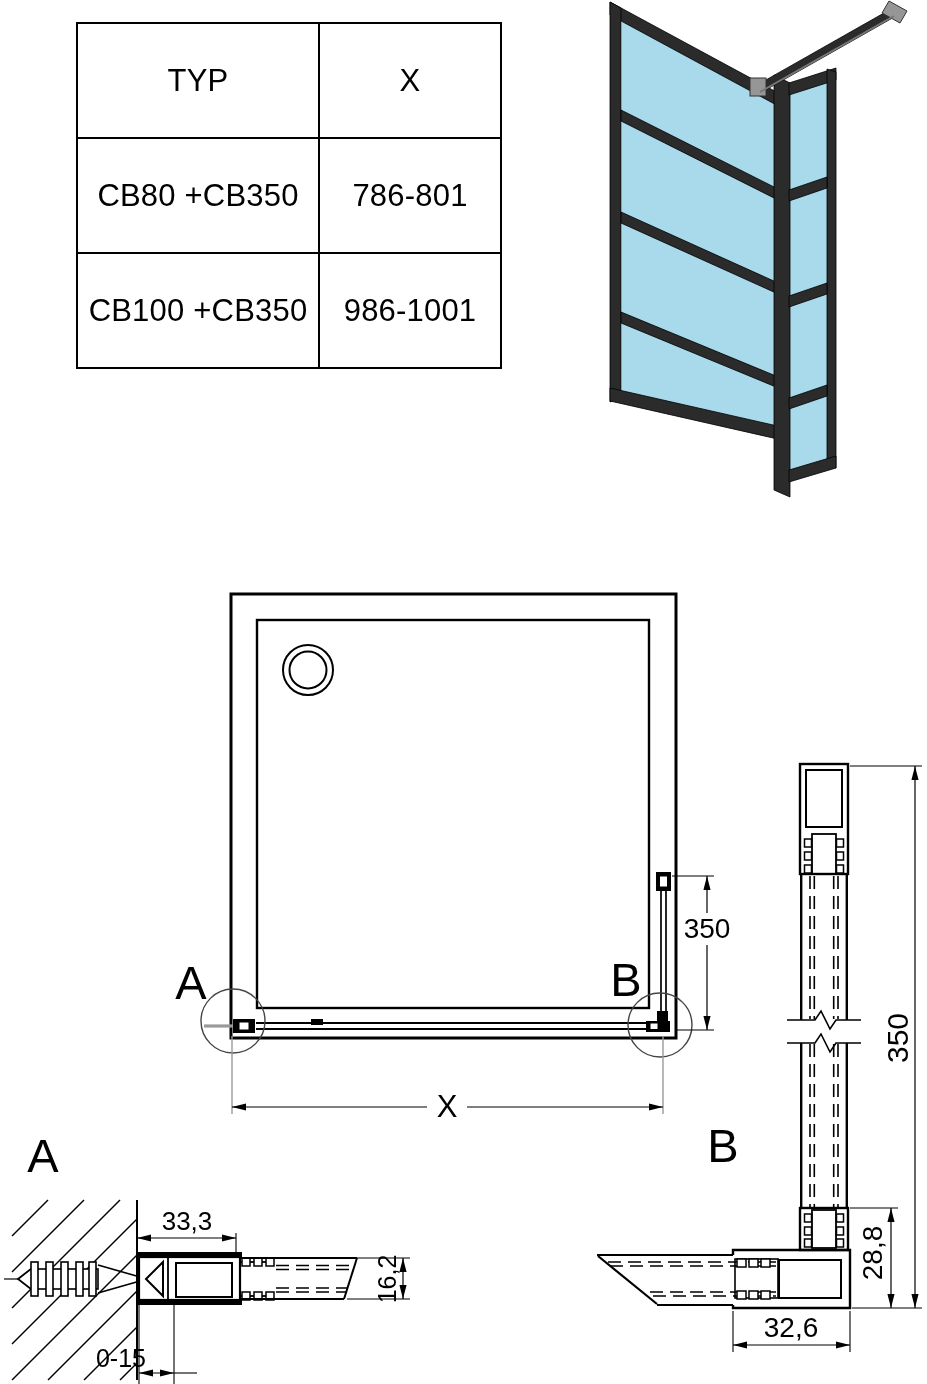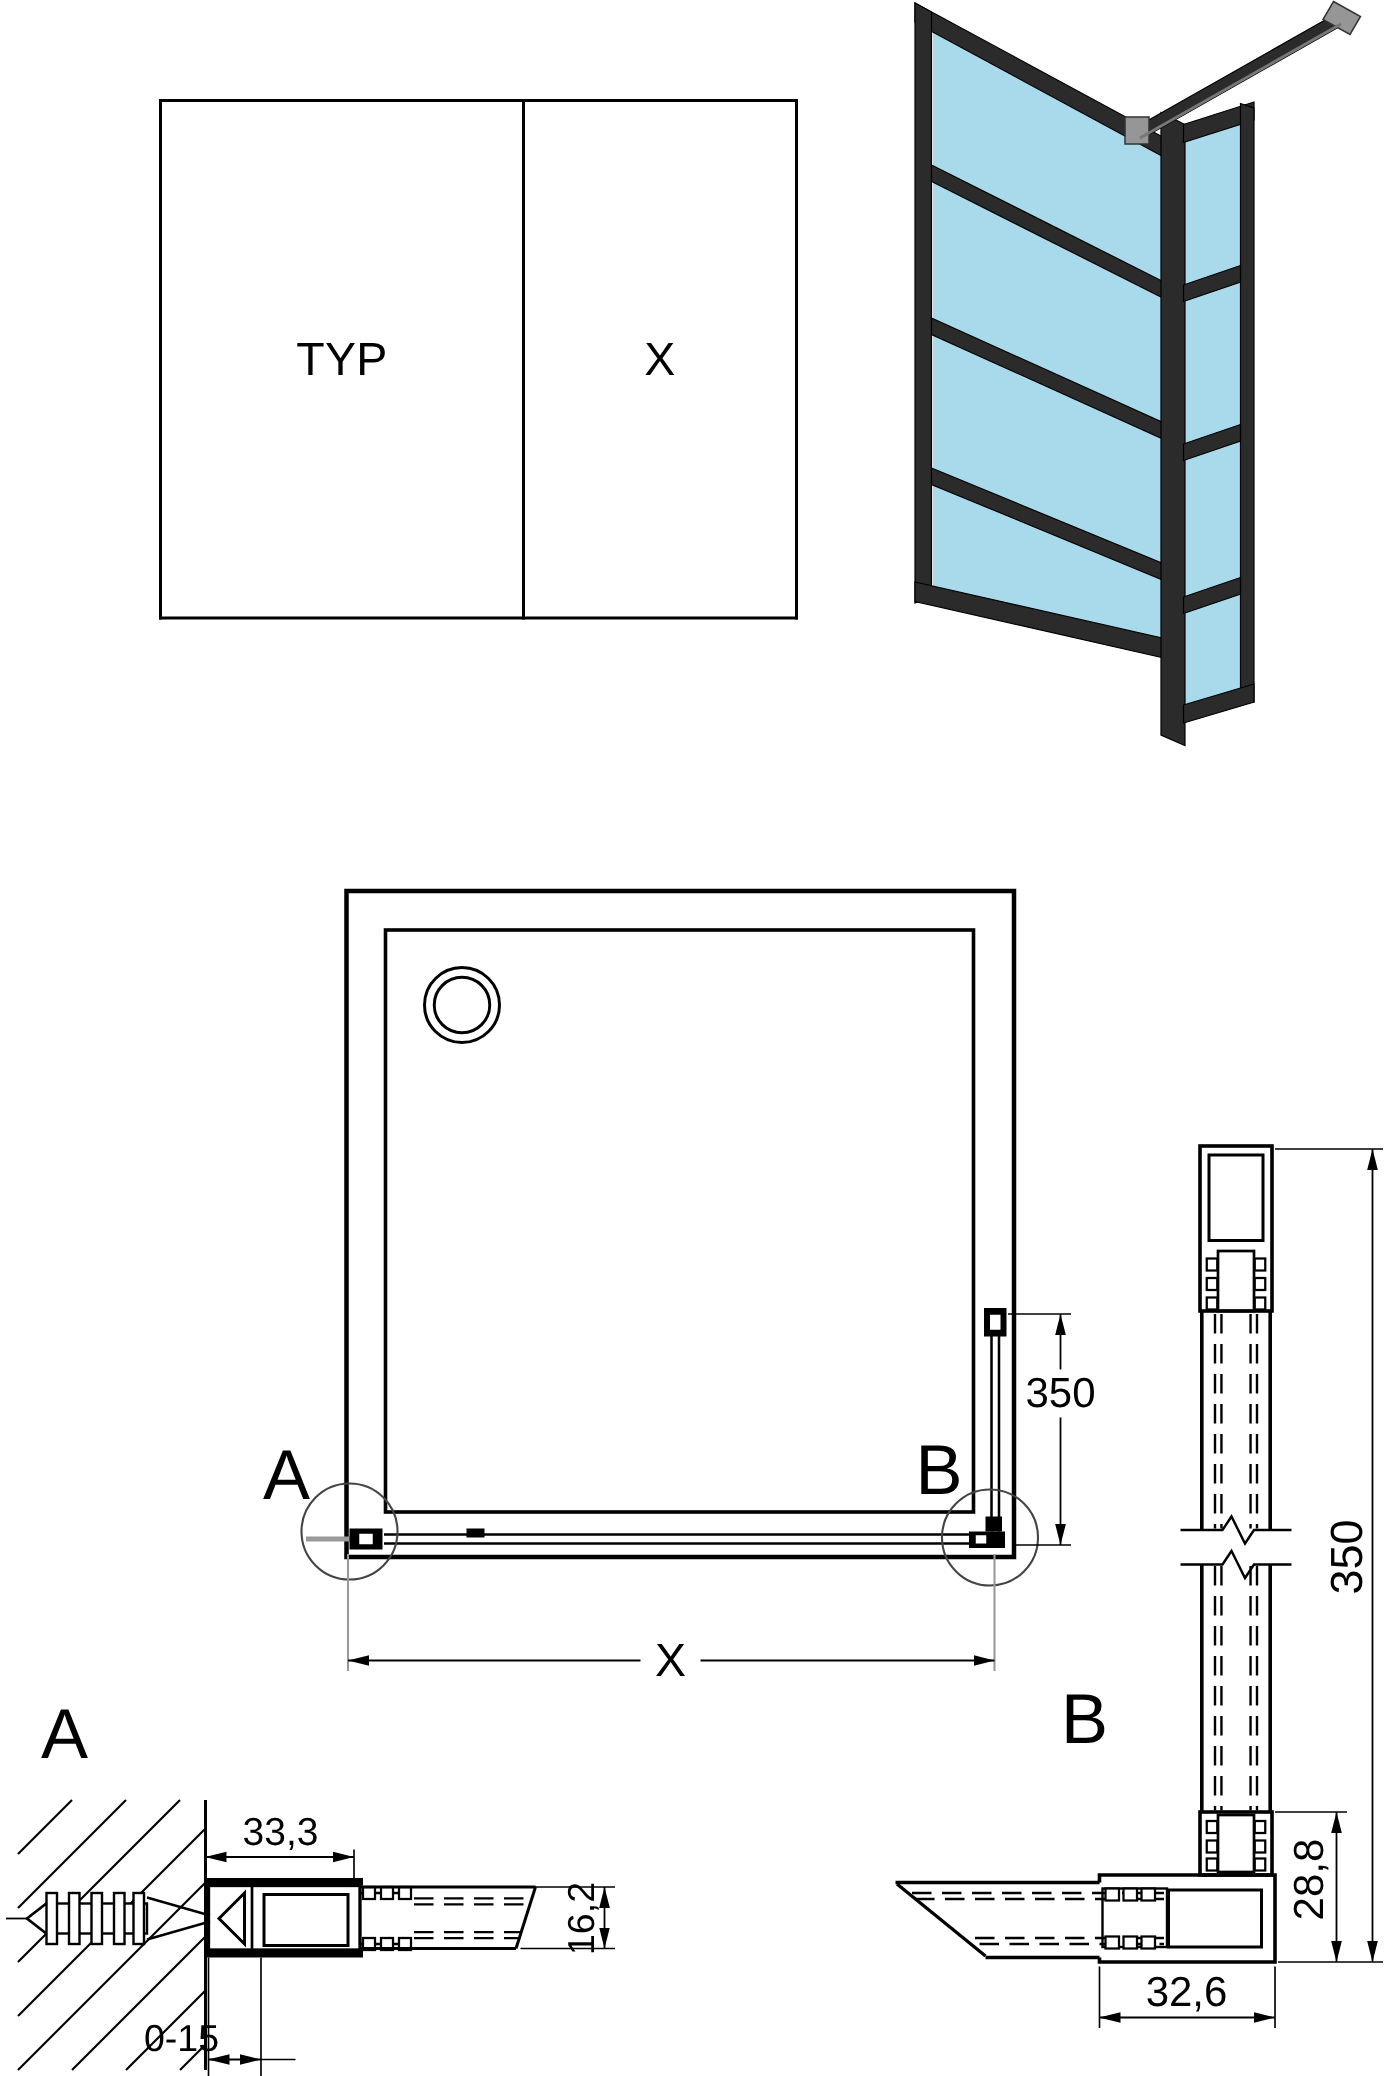--- a/index.html
+++ b/index.html
@@ -1,20 +1,20 @@
 <!DOCTYPE html>
 <html><head>
 <meta charset="utf-8">
 <style>
   html,body{margin:0;padding:0;background:#ffffff;}
   .page{position:relative;width:927px;height:1384px;background:#fff;overflow:hidden;
         font-family:"Liberation Sans", sans-serif;color:#000;}
   
-  .size-table{position:absolute;left:106px;top:22px;width:420px;height:347px;
-              border-collapse:collapse;table-layout:fixed;margin-top:44px;}
+  .size-table{position:absolute;left:76px;top:22px;width:420px;height:347px;
+              border-collapse:collapse;table-layout:fixed;}
   .size-table th,.size-table td{border:2.4px solid #000;text-align:center;vertical-align:middle;
               font-size:31px;font-weight:400;padding:0;letter-spacing:0.2px;}
   .size-table .c1{width:240px;}
   .size-table .c2{width:180px;}
   svg{position:absolute;}
   .ln{fill:none;stroke:#000;}
   .w{fill:#fff;stroke:#000;}
   .b{fill:#000;stroke:none;}
   .dim{fill:none;stroke:#000;stroke-width:1.2;}
   .ext{fill:none;stroke:#000;stroke-width:1.1;}
@@ -28,20 +28,28 @@
 <body>
 
 <div class="page">
 
   <table class="size-table">
     <tbody>
         <tr>
       <th class="c1">TYP</th>
       <th class="c2">X</th>
     </tr>
+    <tr>
+      <td>CB80 +CB350</td>
+      <td>786-801</td>
+    </tr>
+    <tr>
+      <td>CB100 +CB350</td>
+      <td>986-1001</td>
+    </tr>
   </tbody>
     </table>
 
   <svg style="left:590px;top:0px" width="337" height="510" viewBox="0 0 337 510">
 
     <g stroke="none" fill="#a8daec">
       <polygon points="32,16 186,104 186,428 32,392"></polygon>
       <polygon points="199,95 237,82 237,460 199,472"></polygon>
     </g>
 

